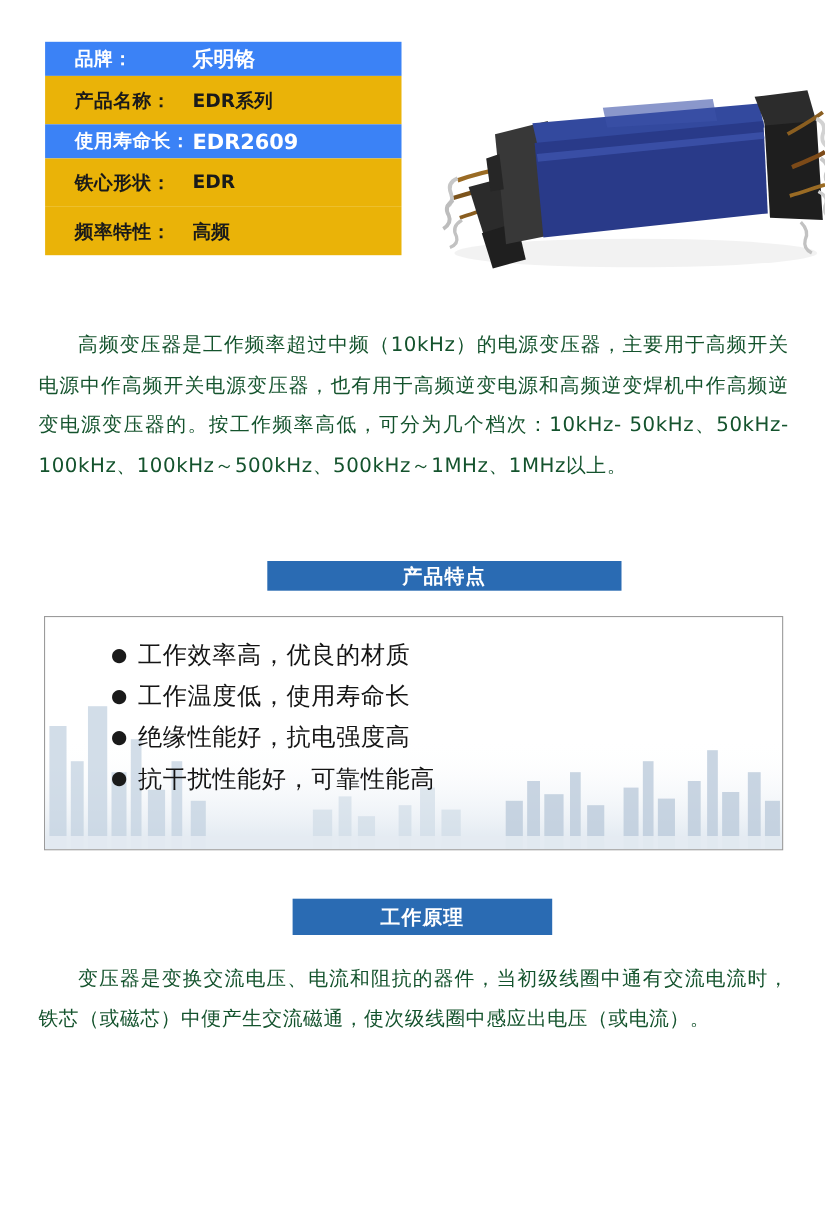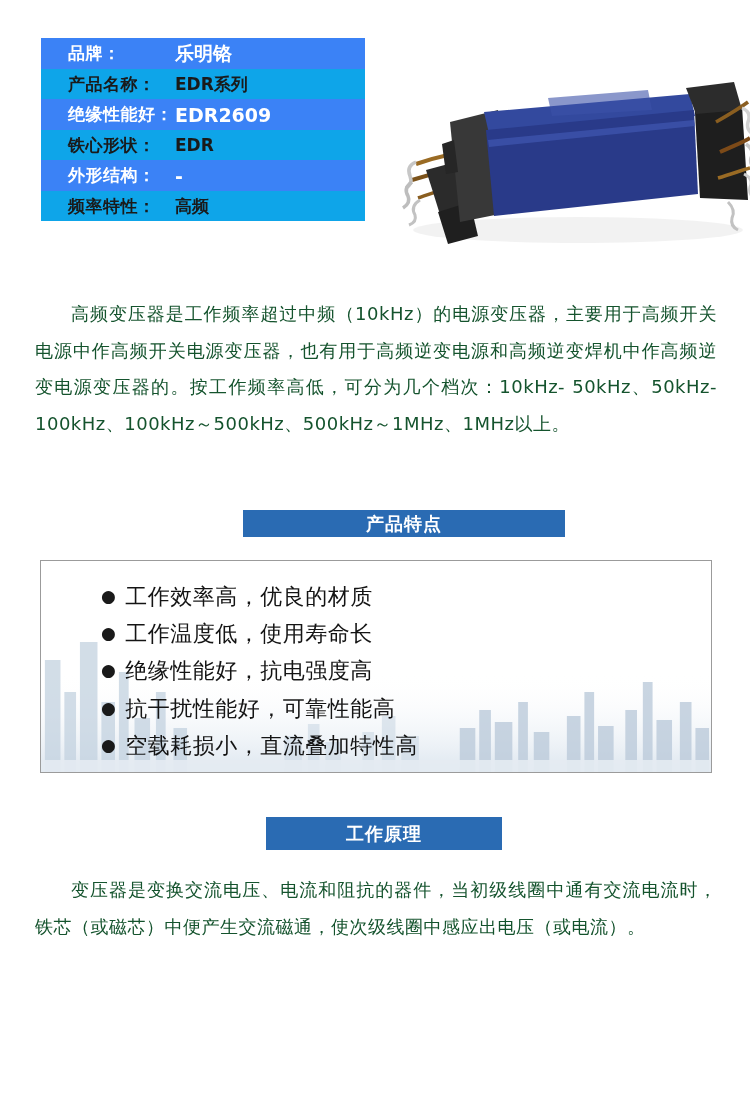--- a/index.html
+++ b/index.html
@@ -5,21 +5,21 @@
   html,body{margin:0;padding:0;}
   body{
     width:750px;height:1100px;position:relative;background:#ffffff;
     font-family:"DejaVu Sans","Liberation Sans",sans-serif;
     color:#111;overflow:hidden;
   }
   
   .spec-table{position:absolute;left:41px;top:38px;width:324px;}
   .spec-row{display:flex;align-items:center;padding-left:27px;box-sizing:border-box;}
   .spec-row.highlight{background:#3b82f6;color:#ffffff;height:31px;}
-  .spec-row.plain{background:#0ea5e9;color:#1a1a1a;height:30px;}
+  .spec-row.plain{background:#eab308;color:#1a1a1a;height:44px;}
   .spec-label{width:107px;font-weight:bold;font-size:17px;letter-spacing:.5px;white-space:nowrap;}
   .spec-value{font-weight:bold;font-size:17px;white-space:nowrap;}
   .spec-row.highlight .spec-value{font-size:19px;}
   
   .product-photo{position:absolute;left:398px;top:52px;width:352px;height:218px;}
   
   .para-block{position:absolute;left:35px;width:682px;}
   .para-block p{
     margin:0;font-size:18px;line-height:36.5px;color:#14532d;
     text-align:justify;text-indent:2em;letter-spacing:.5px;
@@ -55,30 +55,26 @@
 <div class="spec-table">
   <div class="spec-row highlight">
     <span class="spec-label">品牌：</span>
     <span class="spec-value">乐明铬</span>
   </div>
   <div class="spec-row plain">
     <span class="spec-label">产品名称：</span>
     <span class="spec-value">EDR系列</span>
   </div>
   <div class="spec-row highlight">
-    <span class="spec-label">绝缘性能好：</span>
+    <span class="spec-label">使用寿命长：</span>
     <span class="spec-value">EDR2609</span>
   </div>
   <div class="spec-row plain">
     <span class="spec-label">铁心形状：</span>
     <span class="spec-value">EDR</span>
-  </div>
-  <div class="spec-row highlight">
-    <span class="spec-label">外形结构：</span>
-    <span class="spec-value">-</span>
   </div>
   <div class="spec-row plain">
     <span class="spec-label">频率特性：</span>
     <span class="spec-value">高频</span>
   </div>
 </div>
 
 <div class="product-photo">
   <svg width="352" height="218" viewBox="0 0 352 218" xmlns="http://www.w3.org/2000/svg">
 
@@ -169,21 +165,20 @@
       <rect x="656" y="70" width="12" height="70"></rect>
       <rect x="672" y="96" width="14" height="44"></rect>
     </g>
     <rect x="0" y="128" width="688" height="12" fill="#e4ebf2" opacity="0.9"></rect>
   </svg>
   <ul class="features-list">
     <li><span class="bullet">●</span><span>工作效率高，优良的材质</span></li>
     <li><span class="bullet">●</span><span>工作温度低，使用寿命长</span></li>
     <li><span class="bullet">●</span><span>绝缘性能好，抗电强度高</span></li>
     <li><span class="bullet">●</span><span>抗干扰性能好，可靠性能高</span></li>
-    <li><span class="bullet">●</span><span>空载耗损小，直流叠加特性高</span></li>
   </ul>
 </div>
 
 <div class="section-banner" id="principle-banner">
   <span>工作原理</span>
 </div>
 
 <div class="para-block" id="principle-block">
   <p>变压器是变换交流电压、电流和阻抗的器件，当初级线圈中通有交流电流时，铁芯（或磁芯）中便产生交流磁通，使次级线圈中感应出电压（或电流）。</p>
 </div>

